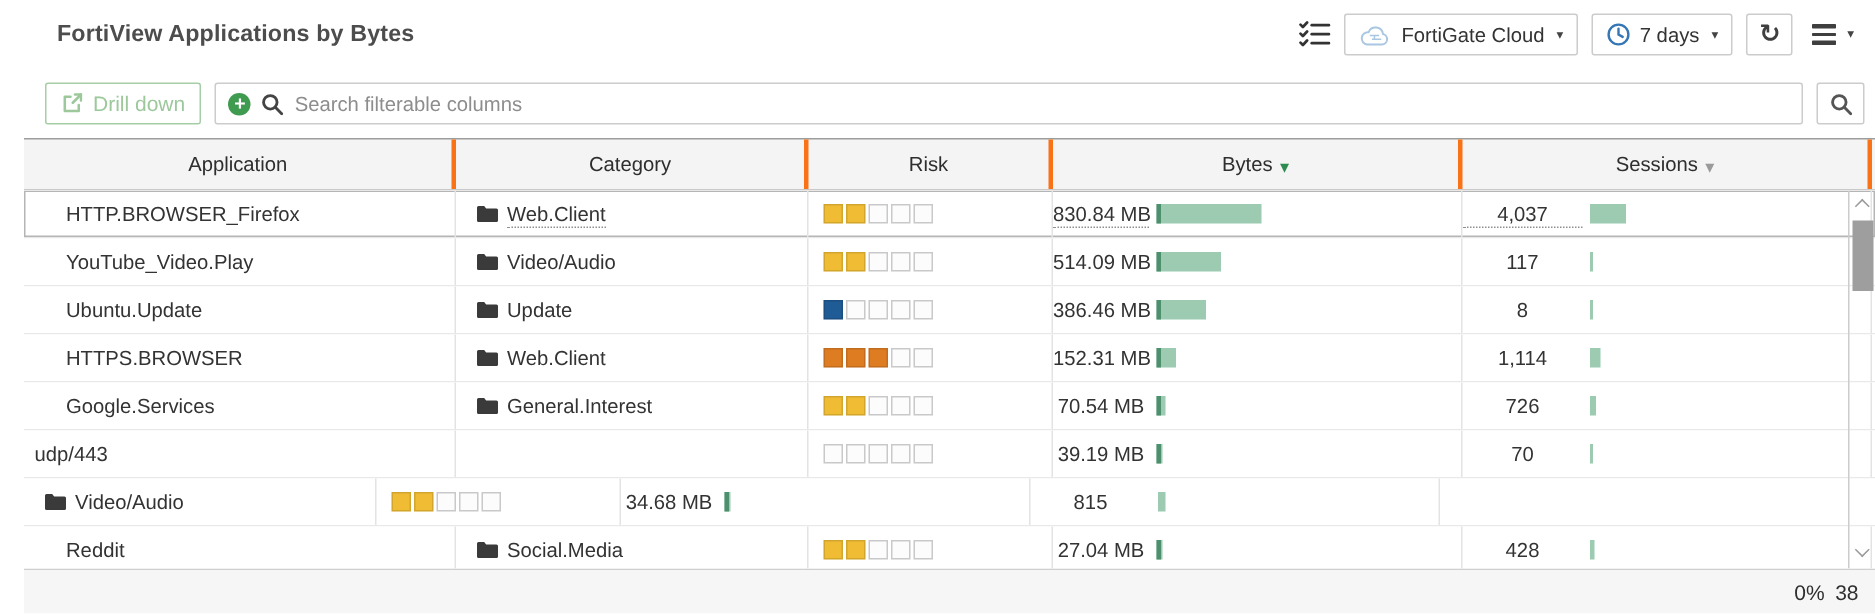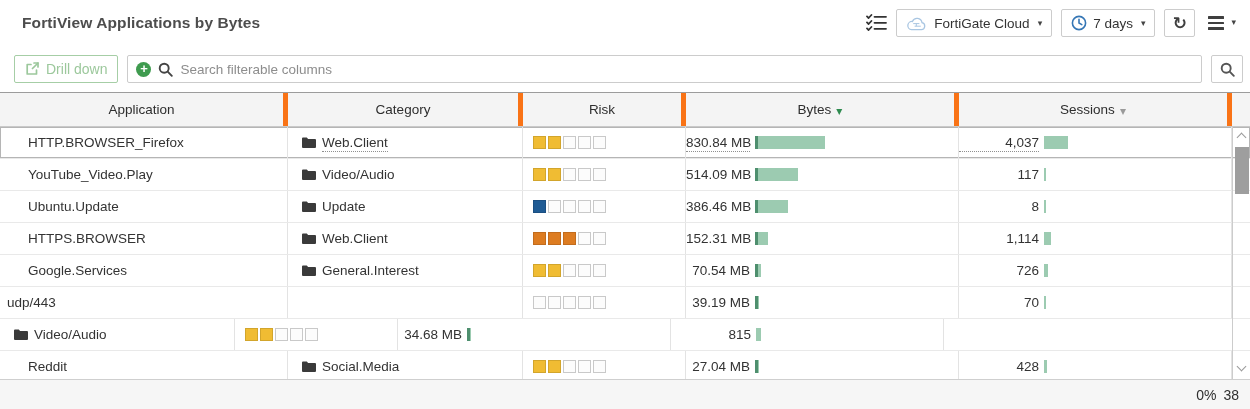--- a/index.html
+++ b/index.html
@@ -2,21 +2,21 @@
 <html style="--bar-fill: #9ccbb1; --bar-cap: #4e8f6e; --sort-active: #2e8b4f;"><head>
 <meta charset="utf-8">
 <style>
   * { margin:0; padding:0; box-sizing:border-box; }
   html,body { background:#fff; }
   body {
     font-family:"Liberation Sans","DejaVu Sans",sans-serif;
     color:#333; width:1250px; height:409px; overflow:hidden;
     font-size:13.5px;
   }
-  .page { width:1250px; height:409px; display:flex; flex-direction:column; background:#fff; position:relative; }
+  .page { width:1250px; height:409px; display:flex; flex-direction:column; background:#fff; position:relative;padding-left:16px; }
 
   
   .top-bar { height:46px; display:flex; align-items:center; padding:0 10px 0 22px; flex:none; }
   .page-title { font-size:15.5px; font-weight:600; color:#4d4d4d; flex:1; letter-spacing:.1px; }
   .top-controls { display:flex; align-items:center; gap:9px;justify-content:space-between; }
   .btn {
     height:28px; border:1px solid #ccc; border-radius:2px; background:#fff;
     display:flex; align-items:center; gap:6px; padding:0 9px; font-size:13.5px; color:#333;
     cursor:pointer; white-space:nowrap;
   }
@@ -44,21 +44,21 @@
   }
   .search-input { border:none; outline:none; flex:1; font-size:13.5px; color:#0369a1; font-family:inherit; background:transparent; }
   .search-input::placeholder { color:#8d8d8d; opacity:1; }
   .search-btn { width:32px; height:28px; border:1px solid #ccc; border-radius:2px; background:#fff; display:flex; align-items:center; justify-content:center; cursor:pointer; flex:none; }
 
   
   .table-header {
     height:35px; background:#f4f4f4; border-top:1px solid #9c9c9c; border-bottom:1px solid #c9c9c9;
     display:flex; flex:none;
   }
-  .th { display:flex; align-items:center; justify-content:center; gap:5px; border-right:5px solid #f97316; color:#2e2e2e; cursor:pointer; }
+  .th { display:flex; align-items:center; justify-content:center; gap:5px; border-right:3px solid #f97316; color:#2e2e2e; cursor:pointer; }
   .th-app { width:288px; } .th-cat { width:235px; } .th-risk { width:163px; } .th-bytes { width:273px; } .th-sess { width:273px; }
   .th-spacer { flex:1; border-right:none; cursor:default; }
   .sort-arrow { font-size:12px; line-height:1; margin-top:2px; }
   .sort-active { color:var(--sort-active,#2e8b4f); }
   .sort-inactive { color:#9a9a9a; }
 
   .table-body { height:252px; overflow:hidden; position:relative; flex:none; }
   .row { display:flex; height:32px; align-items:stretch; border-bottom:1px solid #e9e9e9; background:#fff; }
   .row.hovered { box-shadow:inset 0 0 0 1px #b5b5b5; }
   .cell { display:flex; align-items:center; border-right:1px solid #e3e3e3; overflow:hidden; }
@@ -71,21 +71,21 @@
   .c-spacer { flex:1; border-right:none; }
   .app-label { white-space:nowrap; }
   .cat-label { white-space:nowrap;text-align:center; }
   .u { border-bottom:1px dotted transparent; line-height:17px; }
   .row.hovered .u { border-bottom-color:#8f8f8f; }
 
   .risk-boxes { display:flex; gap:2px; }
   .rbox { width:13px; height:13px; background:#fcfcfc; border:1px solid #c9c9c9; }
   .rbox.filled { border-color:rgba(0,0,0,.12); }
 
-  .num { text-align:right; white-space:nowrap; flex:none; }
+  .num { text-align:center; white-space:nowrap; flex:none; }
   .bytes-value { width:64px; }
   .sessions-value { width:80px; }
   .bar { height:13px; margin-left:5px; background:var(--bar-fill,#9ccbb1); display:flex; flex:none; }
   .bytes-bar .cap { width:3px; height:100%; background:var(--bar-cap,#4e8f6e); flex:none; }
 
   
   .scrollbar { position:absolute; top:0; right:0; bottom:0; width:18px; border-left:1px solid #ccc; }
   .chev { position:absolute; left:5px; width:7px; height:7px; border-left:1.6px solid #9a9a9a; border-top:1.6px solid #9a9a9a; cursor:pointer; }
   .chev-up { top:7px; transform:rotate(45deg); }
   .chev-down { bottom:9px; transform:rotate(225deg); }

